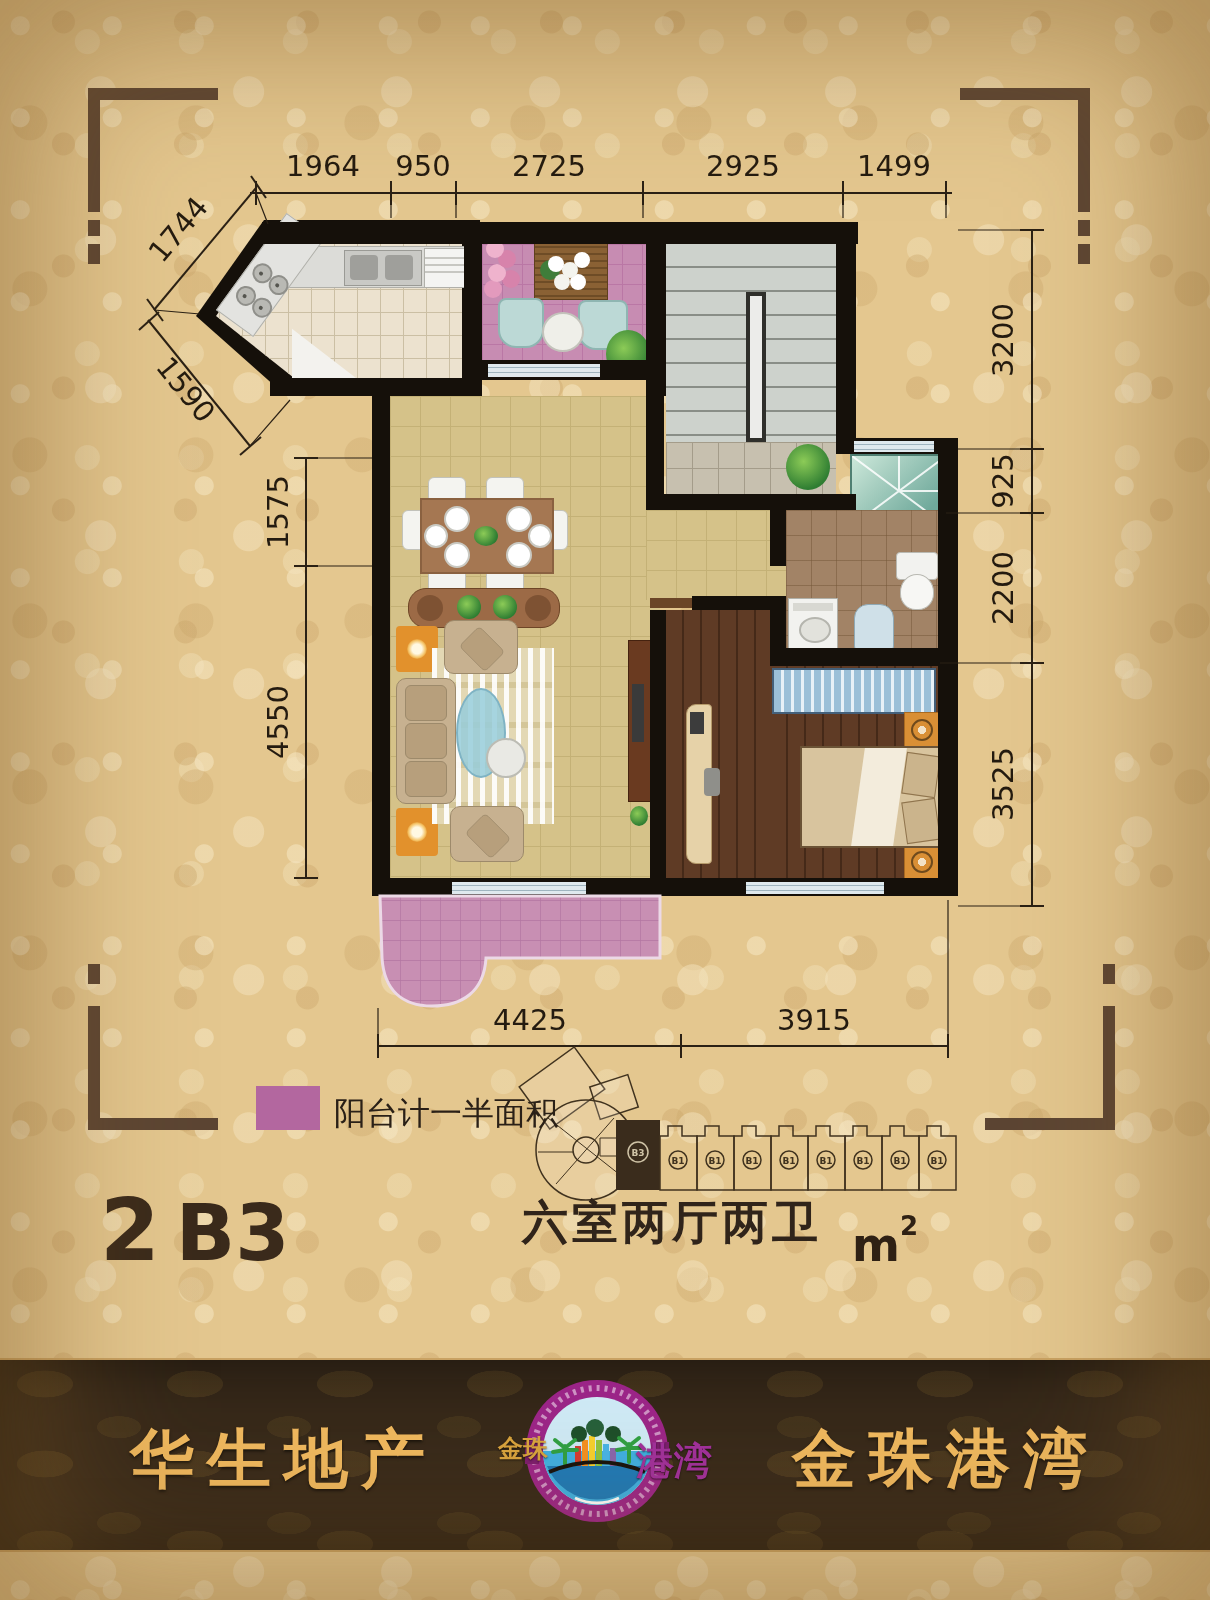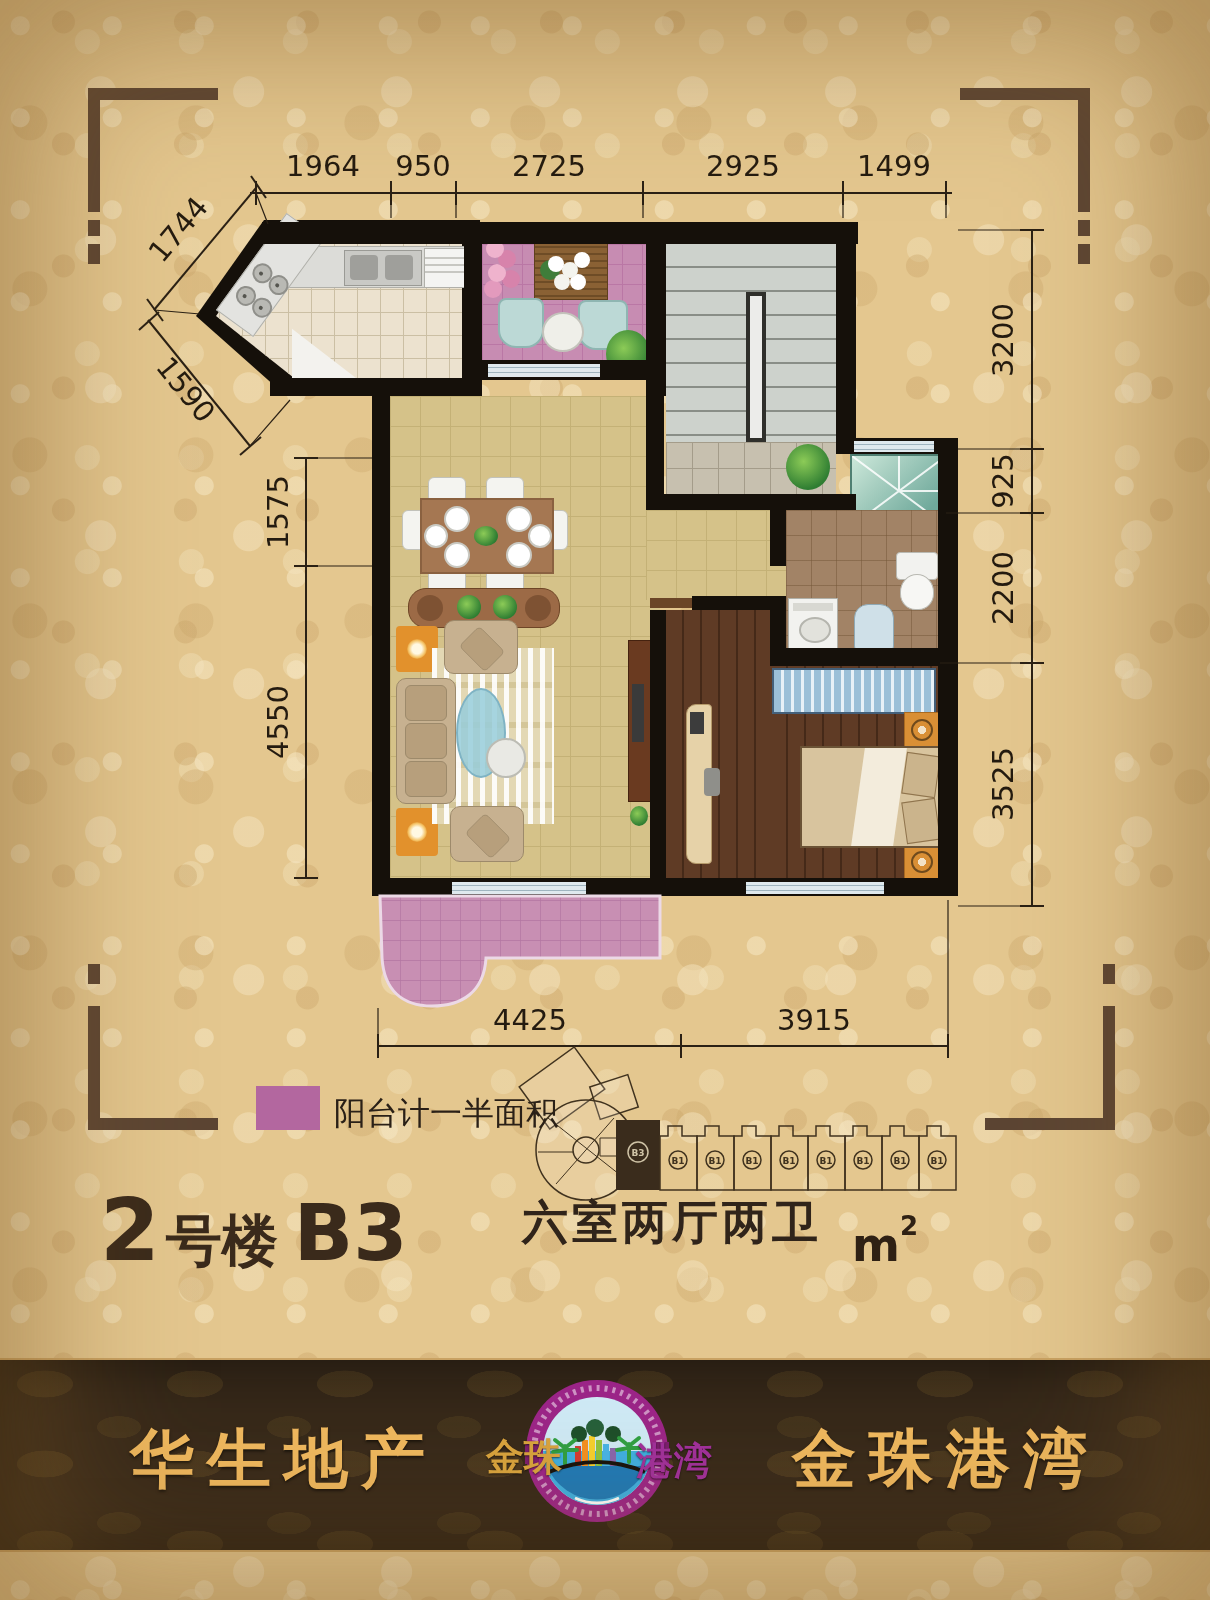--- a/index.html
+++ b/index.html
@@ -337,21 +337,20 @@
         <text x="937" y="1164">B1</text>
       </g>
     </g>
   </svg>
 
   <div class="abs" style="left:256px;top:1086px;width:64px;height:44px;background:#b3679f"></div>
   <div class="abs titletxt" style="left:334px;top:1092px;font-size:32px;font-weight:normal;color:#2a2017">阳台计一半面积</div>
 
   <div class="abs" style="left:100px;top:1180px;display:flex;align-items:baseline;gap:6px">
     <span class="titletxt" style="font-size:86px">2</span>
-    <span class="titletxt" style="font-size:56px">号楼</span>
     <span class="titletxt" style="font-size:78px;margin-left:10px">B3</span>
   </div>
   <div class="abs titletxt" style="left:522px;top:1192px;font-size:46px;letter-spacing:4px;color:#30241a">六室两厅两卫</div>
   <div class="abs" style="left:848px;top:1218px;display:flex;align-items:baseline">
     <span class="titletxt" style="font-size:46px;color:#2f2114;margin-left:4px;position:relative">
       <span>m</span><span style="font-size:26px;position:relative;top:-26px">2</span>
     </span>
   </div>
 
   <div class="abs" style="left:0;top:1360px;width:1210px;height:190px;background:#37291a;
@@ -381,18 +380,18 @@
       </g>
       <g stroke="#2fa043" stroke-width="4" stroke-linecap="round">
         <path d="M48,98 V80 M48,82 l-10,-8 M48,82 l10,-8 M48,84 l-12,2 M48,84 l12,0"></path>
         <path d="M112,96 V78 M112,80 l-10,-8 M112,80 l10,-8 M112,82 l-12,2 M112,82 l12,0"></path>
       </g>
       <path d="M32,106 Q80,86 128,106" stroke="#17120d" stroke-width="4" fill="none"></path>
       <path d="M58,132 Q80,142 102,132" stroke="#ffffff" stroke-width="3" fill="none"></path>
       <rect x="8" y="76" width="14" height="22" fill="#7c1d6e"></rect>
       <rect x="138" y="76" width="14" height="22" fill="#7c1d6e"></rect>
     </svg>
-    <div class="abs titletxt" style="left:486px;top:72px;font-size:38px;color:#d9a43e;text-shadow:0 1px 2px rgba(0,0,0,.6)">金珠</div>
+    <div class="abs titletxt" style="left:498px;top:72px;font-size:25px;color:#d9a43e;text-shadow:0 1px 2px rgba(0,0,0,.6)">金珠</div>
     <div class="abs titletxt" style="left:636px;top:76px;font-size:38px;color:#a1309c;text-shadow:0 1px 2px rgba(0,0,0,.6)">港湾</div>
   </div>
 
   <div class="vignette"></div>
 </div>
 
 </body></html>

